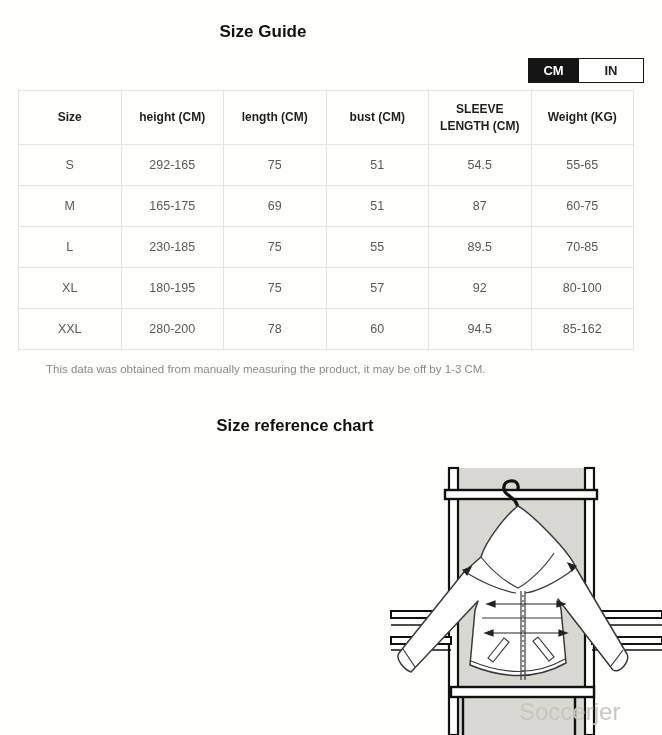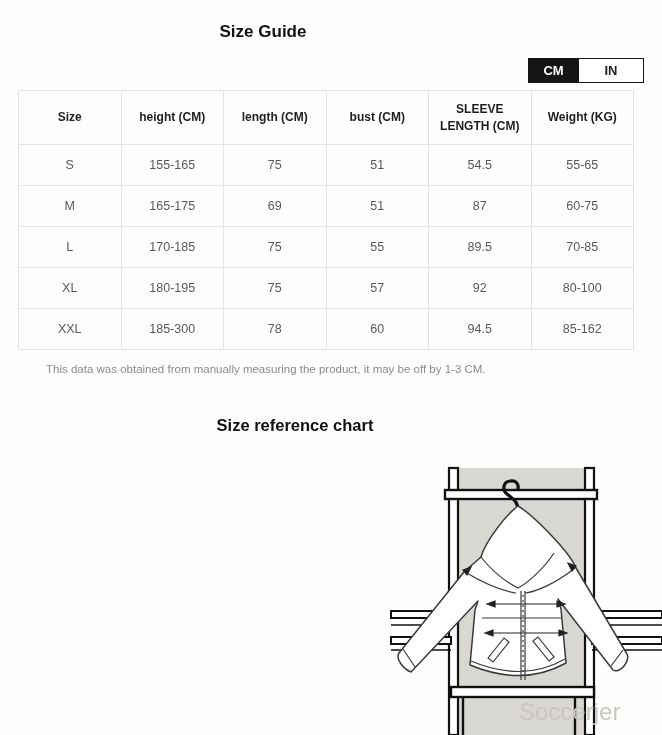--- a/index.html
+++ b/index.html
@@ -70,53 +70,53 @@
         <th>height (CM)</th>
         <th>length (CM)</th>
         <th>bust (CM)</th>
         <th>SLEEVE LENGTH (CM)</th>
         <th>Weight (KG)</th>
       </tr>
     </thead>
   <tbody>
       <tr>
         <td>S</td>
-        <td>155-165</td>
+        <td>292-165</td>
         <td>75</td>
         <td>51</td>
         <td>54.5</td>
         <td>55-65</td>
       </tr>
       <tr>
         <td>M</td>
         <td>165-175</td>
         <td>69</td>
         <td>51</td>
         <td>87</td>
         <td>60-75</td>
       </tr>
       <tr>
         <td>L</td>
-        <td>170-185</td>
+        <td>230-185</td>
         <td>75</td>
         <td>55</td>
         <td>89.5</td>
         <td>70-85</td>
       </tr>
       <tr>
         <td>XL</td>
         <td>180-195</td>
         <td>75</td>
         <td>57</td>
         <td>92</td>
         <td>80-100</td>
       </tr>
       <tr>
         <td>XXL</td>
-        <td>185-300</td>
+        <td>280-200</td>
         <td>78</td>
         <td>60</td>
         <td>94.5</td>
         <td>85-162</td>
       </tr>
     </tbody>
 </table>
 
 <div class="table-note">This data was obtained from manually measuring the product, it may be off by 1-3 CM.</div>
 

